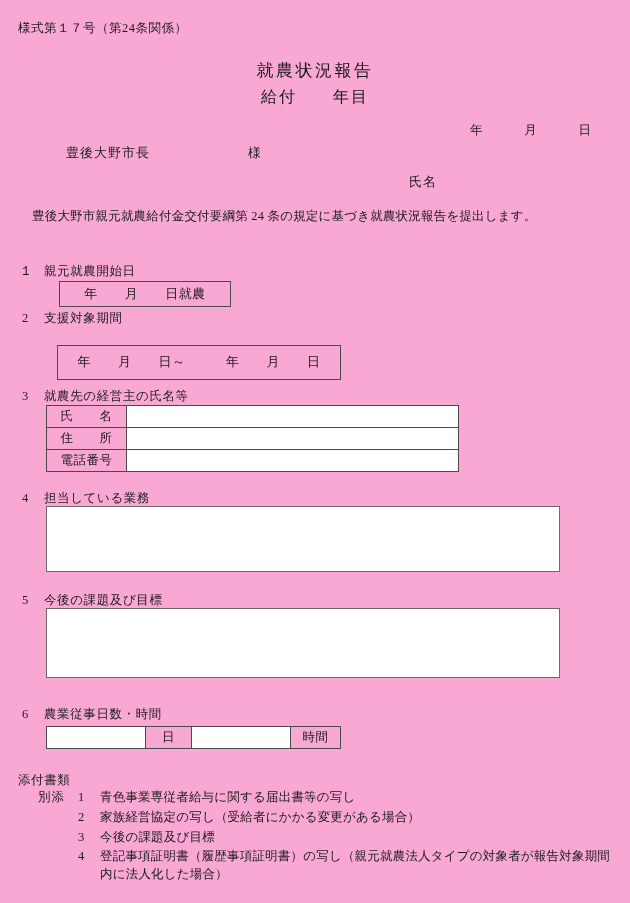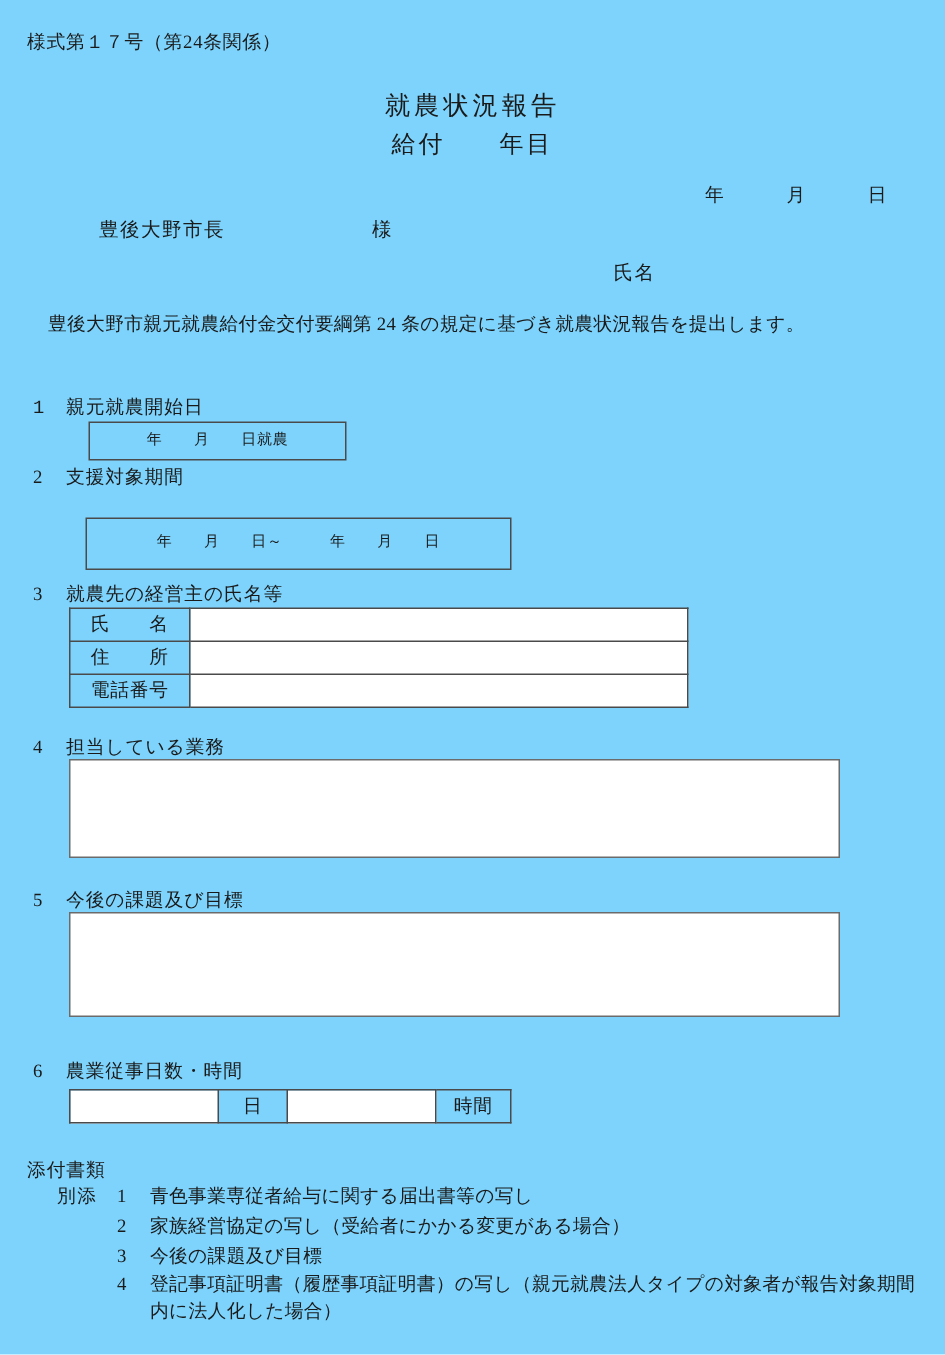--- a/index.html
+++ b/index.html
@@ -9,21 +9,21 @@
     background: #ffffff;
   }
   body {
     font-family: "Liberation Serif", "DejaVu Serif", serif;
     color: #1a1a1a;
   }
   #page {
     position: relative;
     width: 630px;
     height: 903px;
-    background: #7dd3fc;
+    background: #f9a8d4;
     overflow: hidden;
     font-size: 12.5px;
     line-height: 1.35;
   }
   .abs { position: absolute; }
 
   
   .form-no {
     left: 18px;
     top: 20px;
@@ -93,21 +93,21 @@
     font-size: 12.5px;
     letter-spacing: 0.6px;
     white-space: nowrap;
   }
   .sec-num { display: inline-block; width: 22px; }
 
   
   .field-box {
     border: 1px solid #4a4a4a;
     box-sizing: border-box;
-    font-size: 10px;
+    font-size: 13px;
     letter-spacing: 0.5px;
     display: flex;
     align-items: center;
     justify-content: center;
     white-space: nowrap;
   }
   .field-box .inner { padding-bottom: 1px; }
 
   
   .text-area-box {

